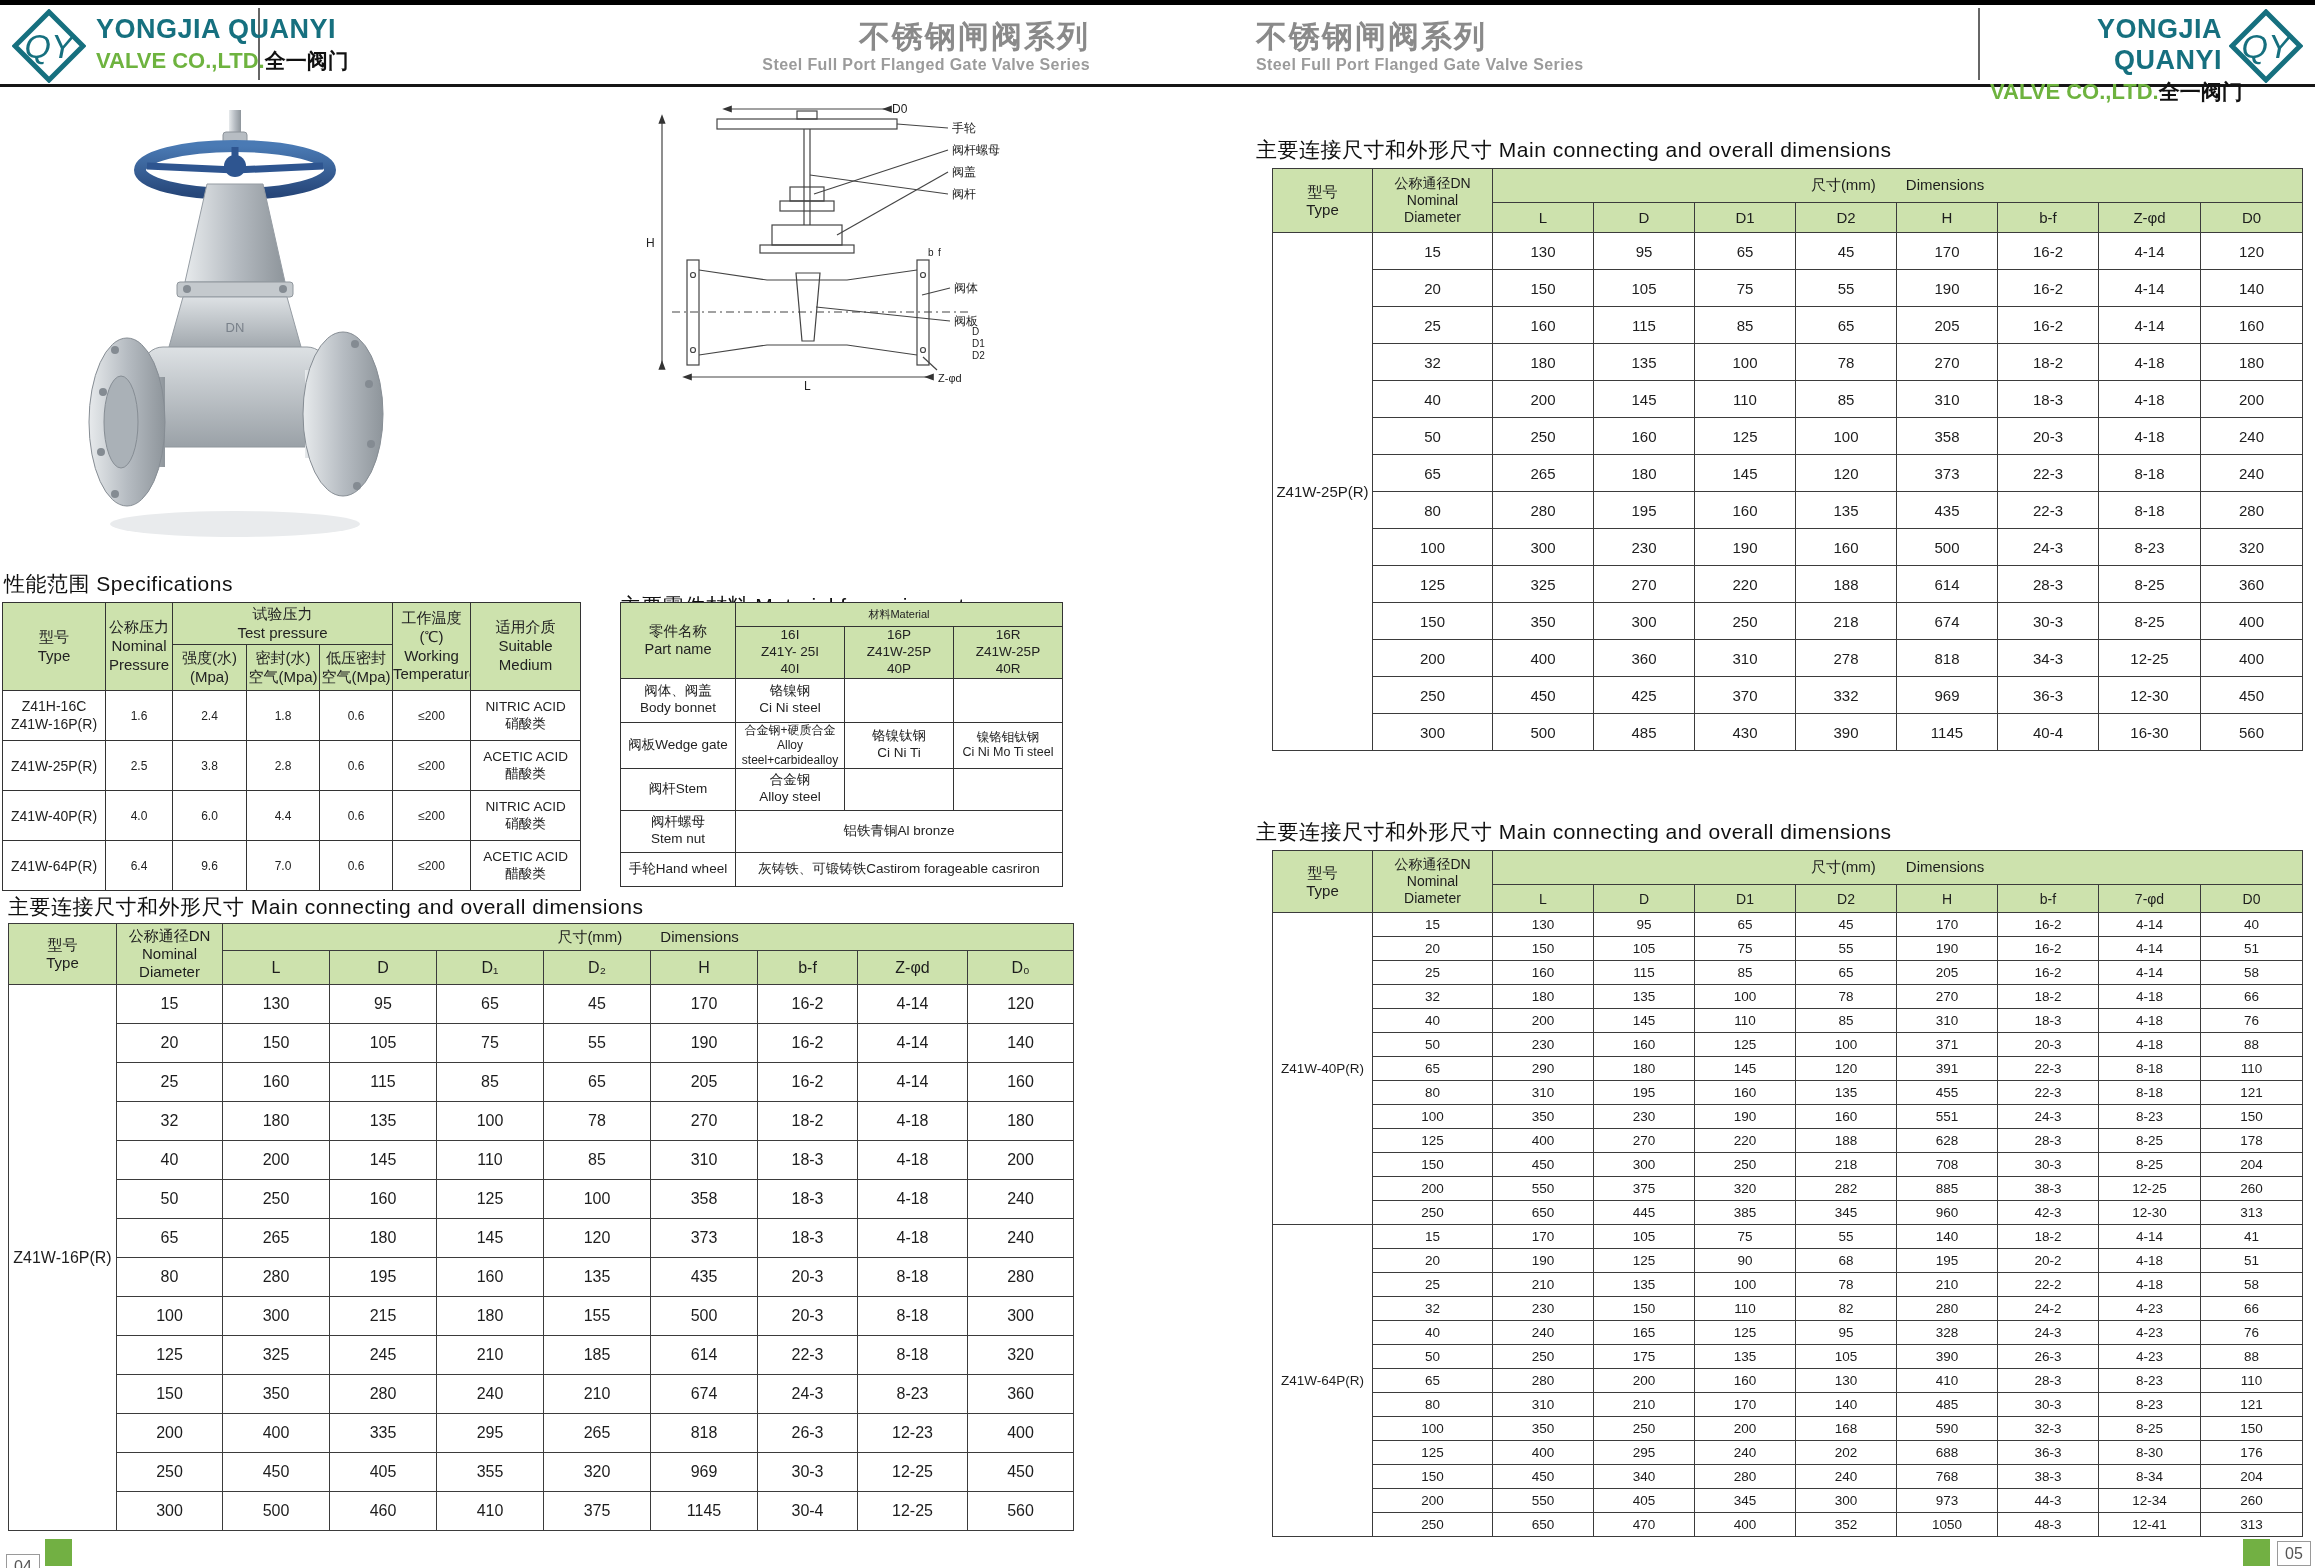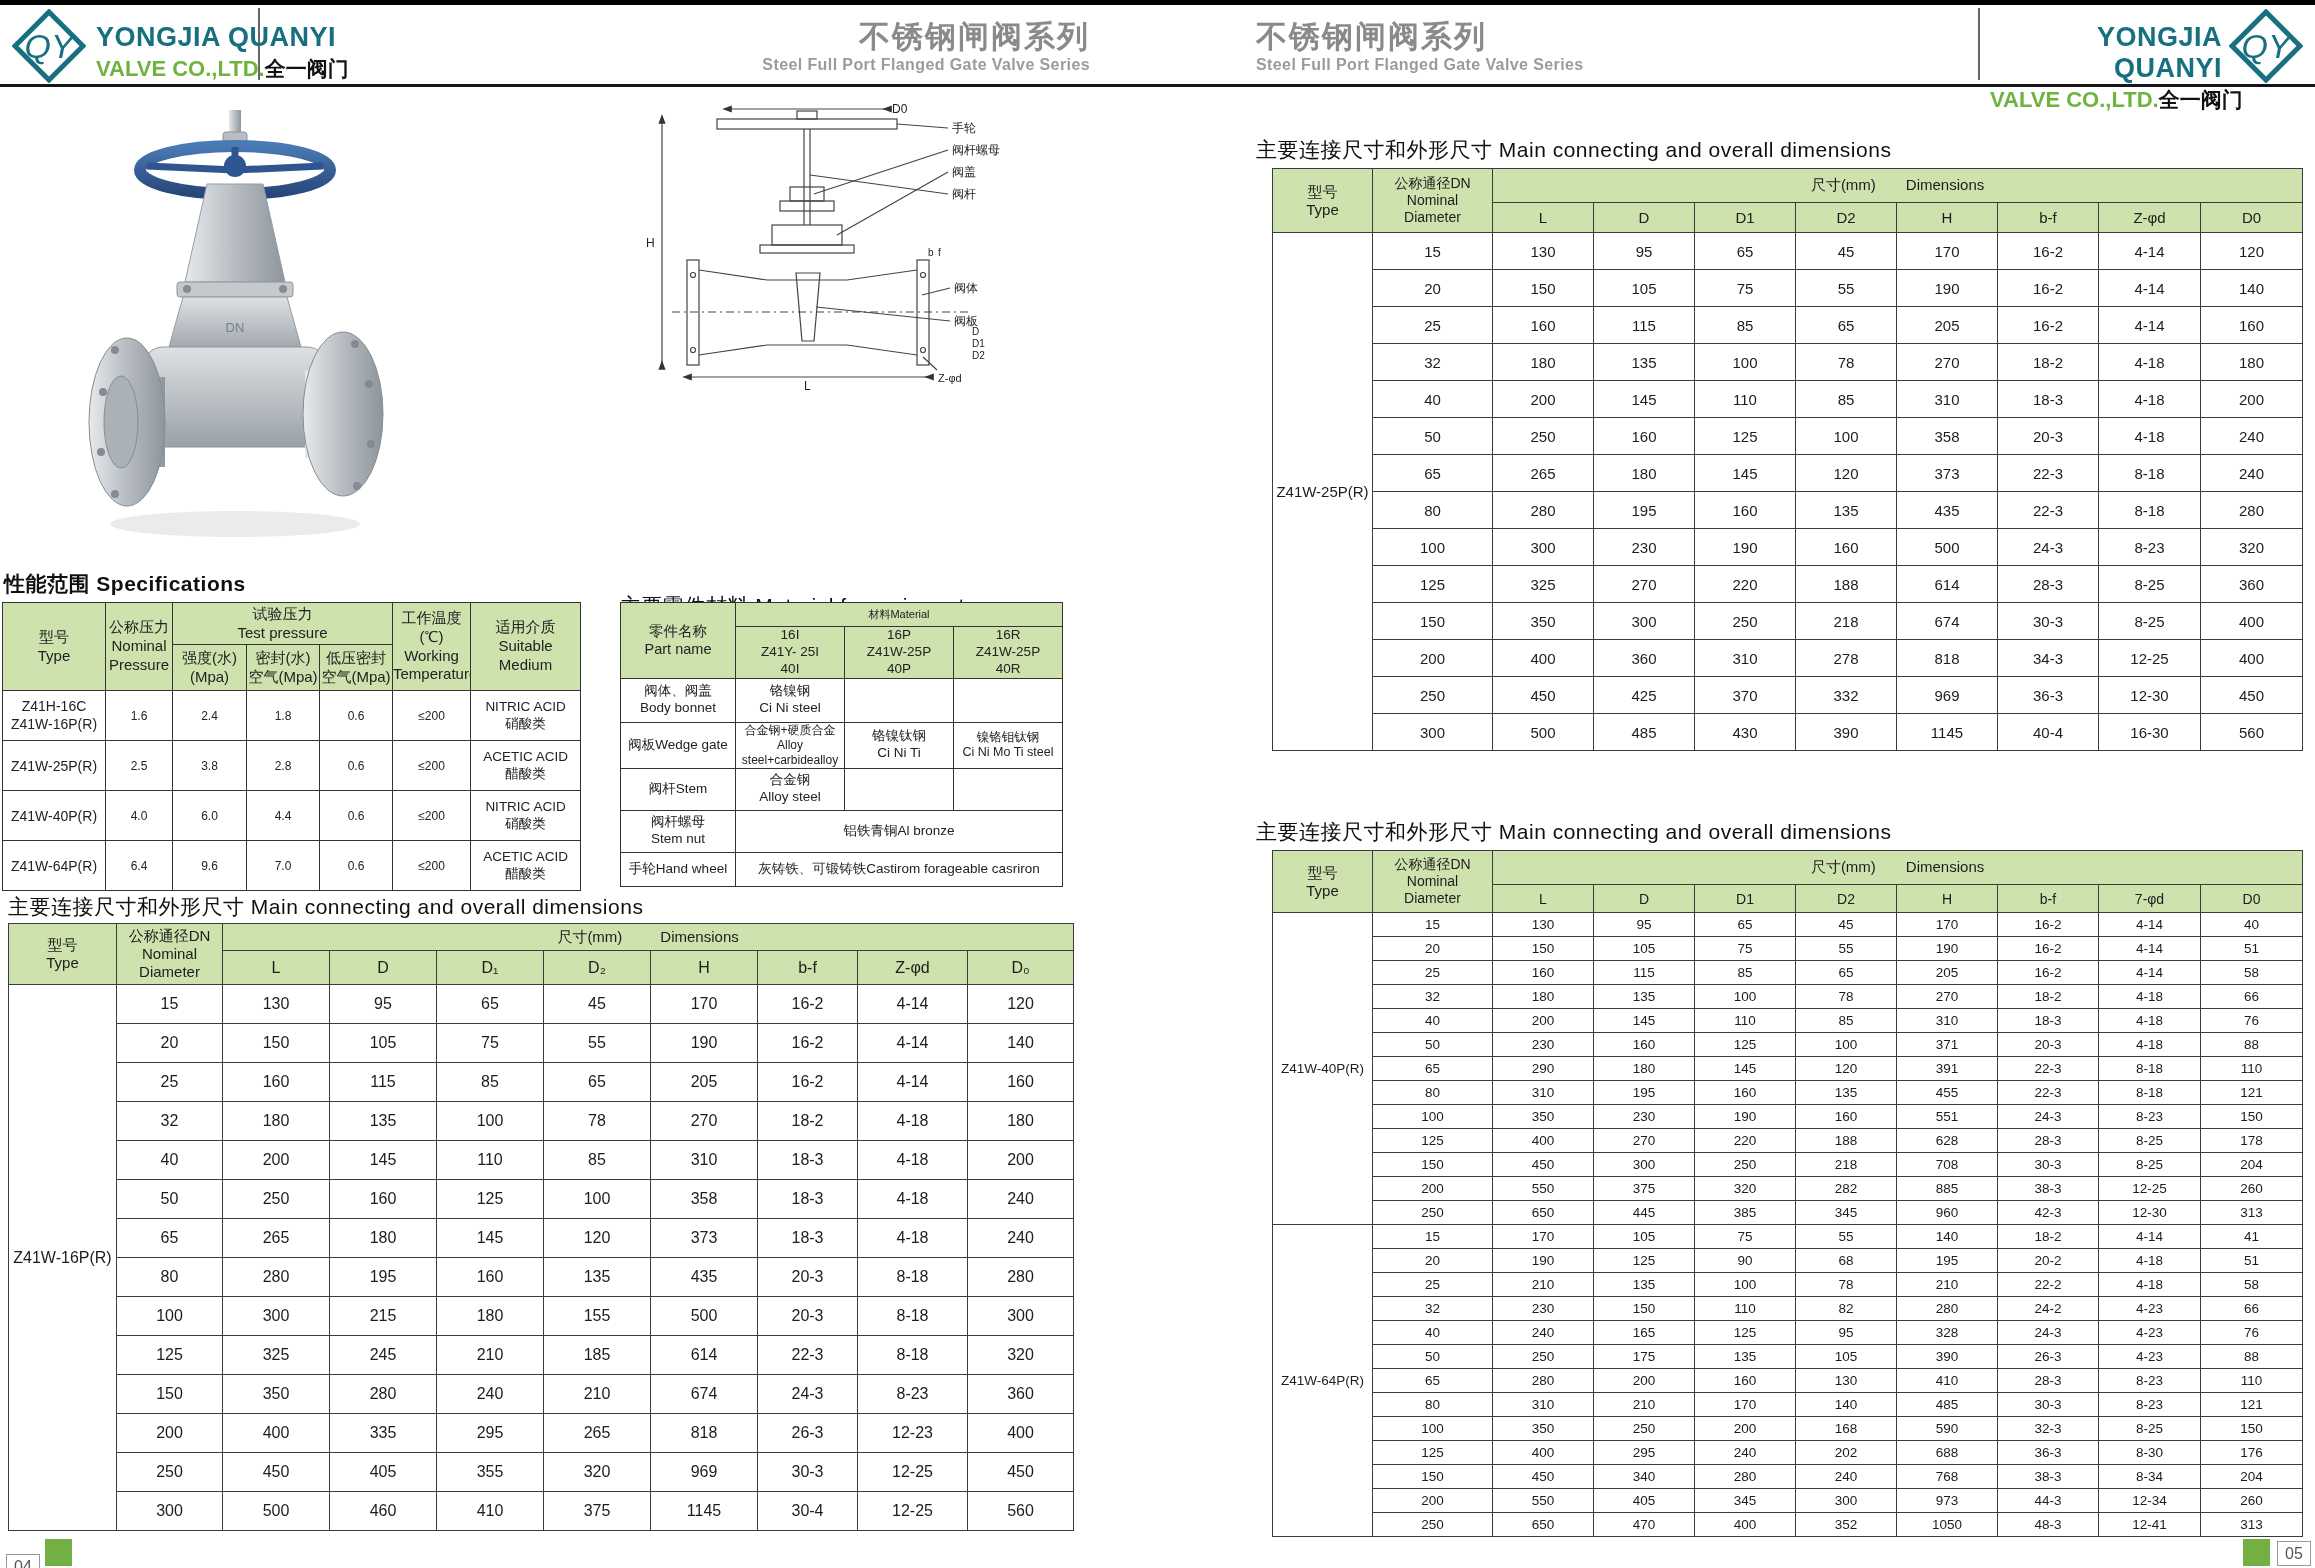--- a/index.html
+++ b/index.html
@@ -1,21 +1,21 @@
 <!DOCTYPE html>
 <html><head>
 <meta charset="utf-8">
 <style>
   html,body{margin:0;padding:0;background:#fff;}
   body{width:2315px;height:1568px;position:relative;font-family:"Liberation Sans",sans-serif;color:#222;overflow:hidden;}
   .abs{position:absolute;}
   .topbar{left:0;top:0;width:2315px;height:5px;background:#000;}
   .hrule{left:0;top:84px;width:2315px;height:3px;background:#161616;}
   .vdiv{top:8px;width:2px;height:72px;background:#666;}
-  .brand-l1{font-size:27px;font-weight:bold;letter-spacing:0.5px;margin-top:8px;}
+  .brand-l1{font-size:27px;font-weight:bold;letter-spacing:0.5px;}
   .brand-l2{font-size:22px;font-weight:bold;}
   .brand-cn{font-size:21px;font-weight:bold;color:#111;}
   .page-title{font-size:31px;font-weight:bold;color:#8a8a8a;letter-spacing:2px;}
   .page-sub{font-size:16px;font-weight:bold;color:#9b9b9b;letter-spacing:0.4px;}
   .sec-title{font-size:21px;color:#101010;letter-spacing:0.5px;white-space:nowrap;}
   table{border-collapse:collapse;table-layout:fixed;width:100%;}
   th,td{border:1px solid #3b3b3b;text-align:center;vertical-align:middle;padding:0;font-weight:normal;overflow:hidden;}
   .green{background:#cde2ad;}
   .pre{white-space:pre-line;line-height:1.25;}
   
@@ -183,21 +183,21 @@
       <text x="320" y="37">手轮</text>
       <text x="320" y="59">阀杆螺母</text>
       <text x="320" y="81">阀盖</text>
       <text x="320" y="103">阀杆</text>
       <text x="322" y="197">阀体</text>
       <text x="322" y="230">阀板</text>
     </g>
   </svg>
 </div>
 
-<div class="abs sec-title" style="left:4px;top:570px;font-weight:bold;">性能范围 Specifications</div>
+<div class="abs sec-title" style="left:4px;top:570px;">性能范围 Specifications</div>
 <div class="abs" style="left:2px;top:602px;width:578px;">
   <table class="spec">
     <colgroup>
         <col style="width:103px">
         <col style="width:67px">
         <col style="width:74px">
         <col style="width:73px">
         <col style="width:73px">
         <col style="width:78px">
         <col style="width:110px">

